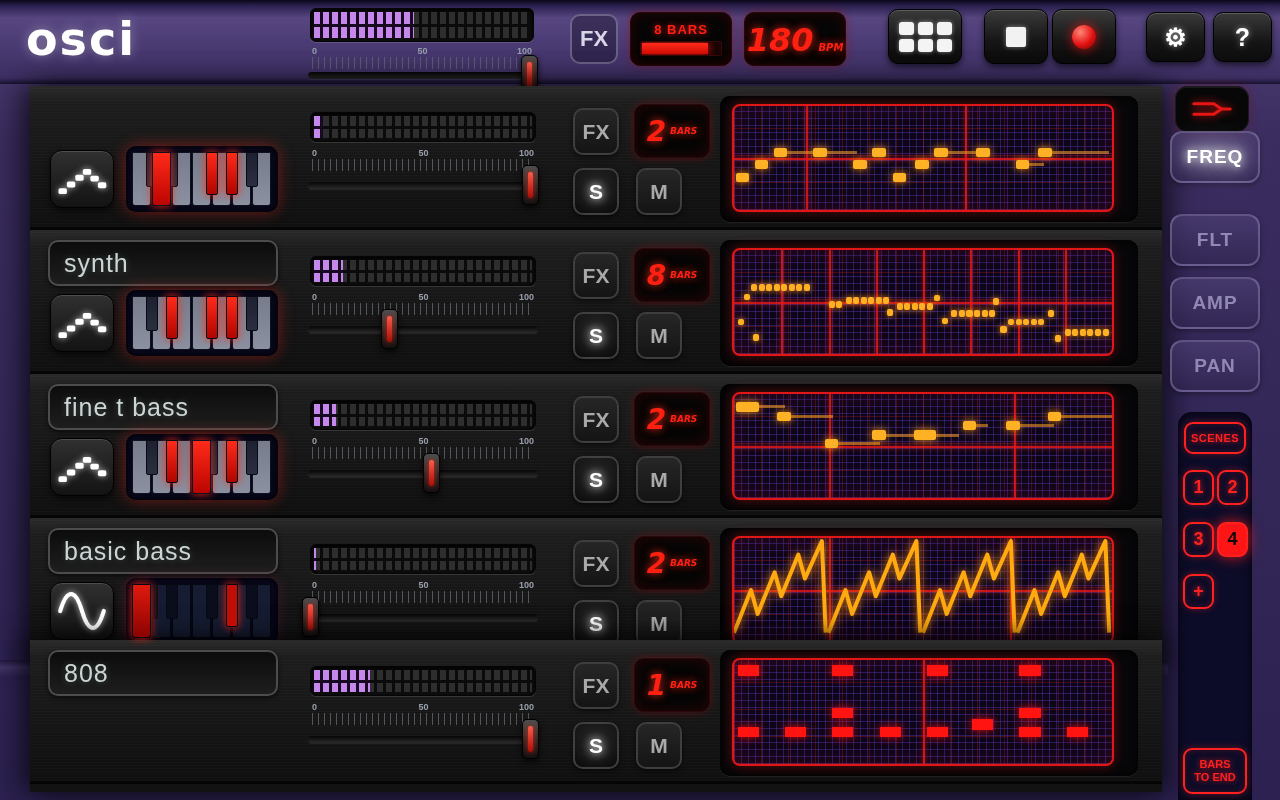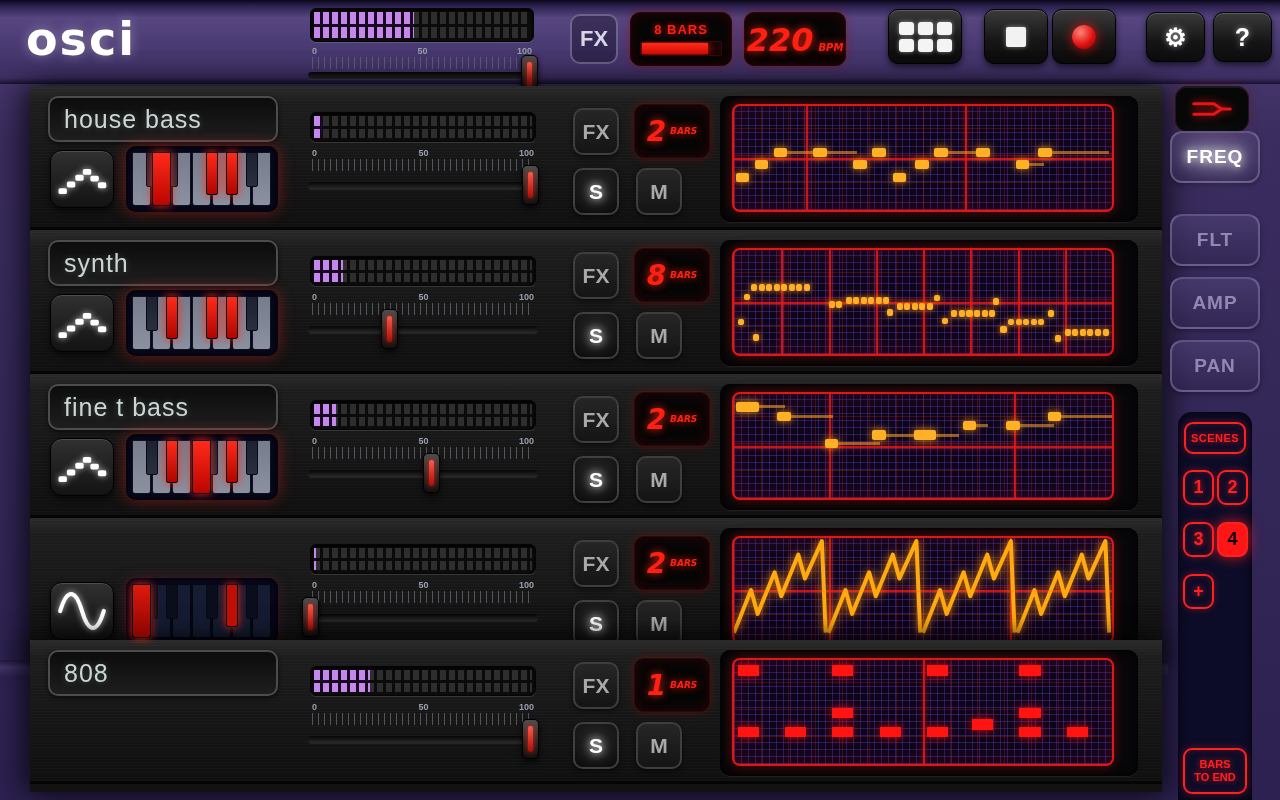--- a/index.html
+++ b/index.html
@@ -132,21 +132,21 @@
   <div class="fx-top">FX</div>
 
   <div class="bars-readout led-module">
     <span class="lbl">8 BARS</span>
     <div class="bars-prog">
       <div class="fill" style="width: 82%;"></div>
     </div>
   </div>
 
   <div class="bpm-module led-module">
-    <span class="val led-digits">220</span>
+    <span class="val led-digits">180</span>
     <span class="unit led-digits">BPM</span>
   </div>
 
   <div class="blk-btn pads-btn">
     <div class="pads-grid">
         <i></i>
         <i></i>
         <i></i>
         <i></i>
         <i></i>
@@ -169,23 +169,20 @@
       </div>
     <div class="blk-btn">
         <span>?</span>
       </div>
   </div>
 </div>
 
 <div class="divider"></div>
 <div class="panelA" id="rowsA">
     <div class="row">
-      <div class="name-box">
-        <span class="tname">house bass</span>
-      </div>
       <div class="wave-btn">
         <svg width="52" height="44" viewBox="0 0 62 50" style="filter:drop-shadow(0 0 3px rgba(255,255,255,.7))">
           <rect x="3" y="36" width="10" height="7" rx="2" fill="#fff"></rect>
           <rect x="13" y="28" width="10" height="7" rx="2" fill="#fff"></rect>
           <rect x="23" y="20" width="10" height="7" rx="2" fill="#fff"></rect>
           <rect x="32" y="13" width="10" height="7" rx="2" fill="#fff"></rect>
           <rect x="41" y="21" width="10" height="7" rx="2" fill="#fff"></rect>
           <rect x="50" y="29" width="10" height="7" rx="2" fill="#fff"></rect>
         </svg>
       </div>
@@ -438,20 +435,23 @@
           <div class="note" style="left: 60.5%; top: 26%; width: 3.6%;"></div>
           <div class="tail" style="left: 64.1%; top: 29%; width: 3%;"></div>
           <div class="note" style="left: 72%; top: 26%; width: 3.6%;"></div>
           <div class="tail" style="left: 75.6%; top: 29%; width: 9%;"></div>
           <div class="note" style="left: 83%; top: 17%; width: 3.6%;"></div>
           <div class="tail" style="left: 86.6%; top: 20%; width: 15%;"></div>
         </div>
       </div>
     </div>
     <div class="row">
+      <div class="name-box">
+        <span class="tname">basic bass</span>
+      </div>
       <div class="wave-btn">
         <svg width="52" height="44" viewBox="0 0 62 50" style="overflow:visible;filter:drop-shadow(0 0 3px rgba(255,255,255,.7))">
           <path d="M5 25 C 13 -2, 23 -2, 31 25 C 39 52, 49 52, 57 25" stroke="#fff" stroke-width="5" fill="none" stroke-linecap="round"></path>
         </svg>
       </div>
       <div class="kb dimglow">
         <div class="kb-inner dim">
           <div class="wk red" style="left: 0%;"></div>
           <div class="wk" style="left: 14.2857%;"></div>
           <div class="wk" style="left: 28.5714%;"></div>

